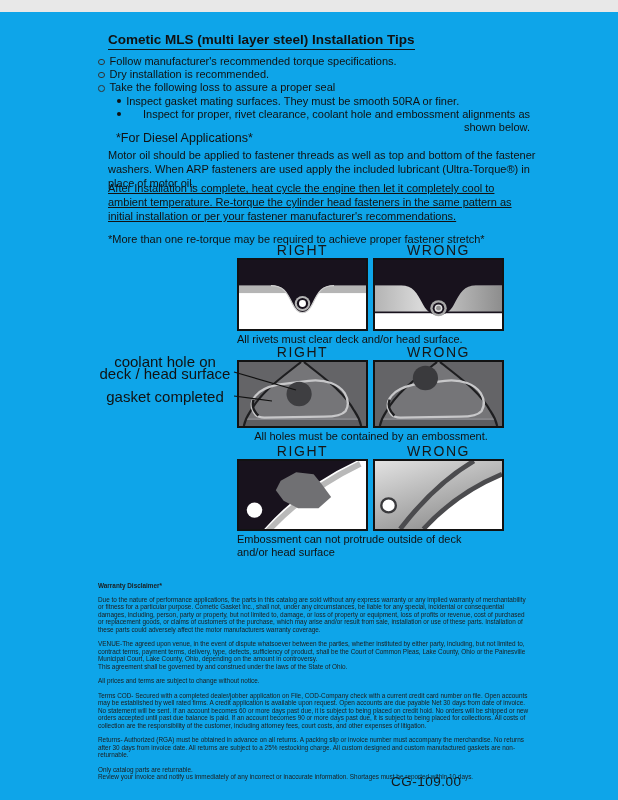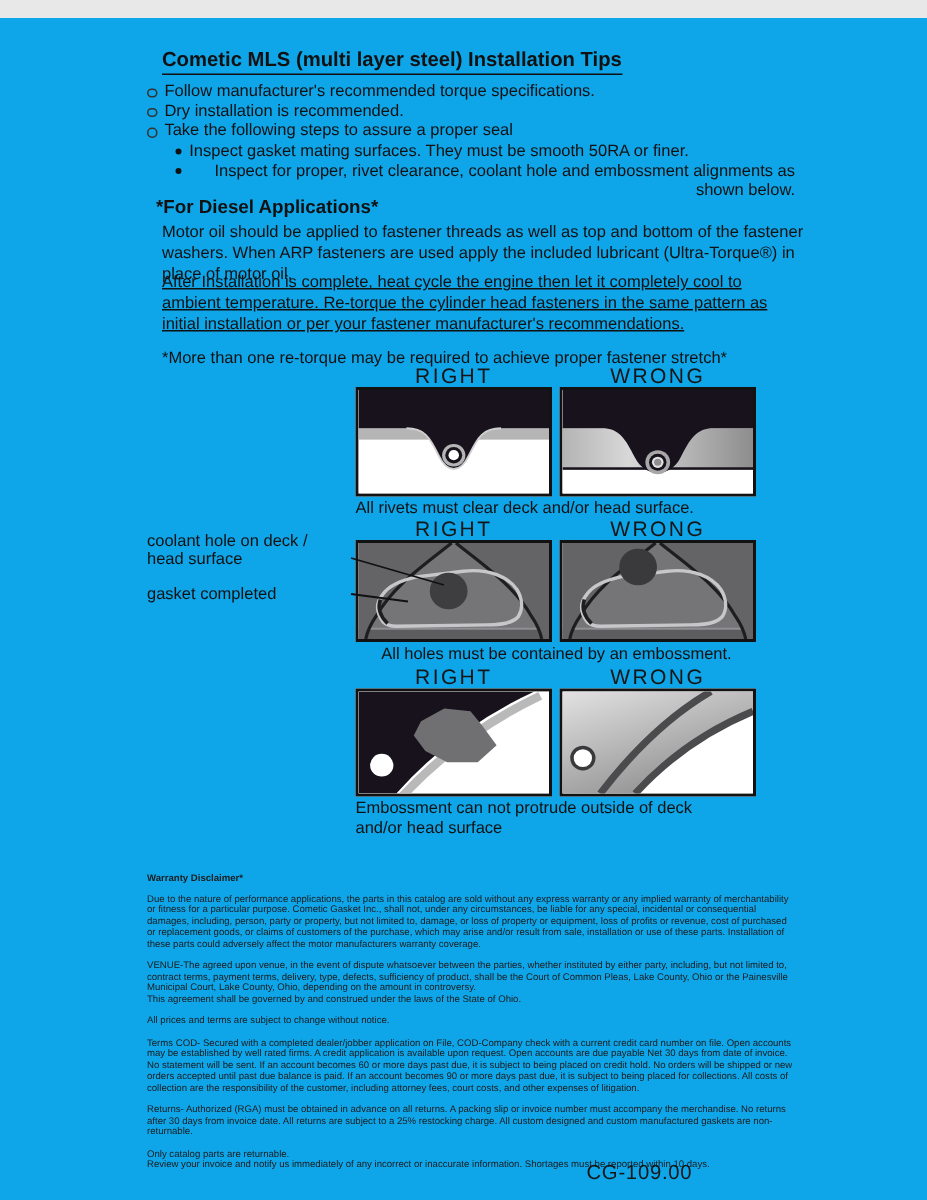--- a/index.html
+++ b/index.html
@@ -11,41 +11,41 @@
   .abs{position:absolute;}
   .title{
     left:108px;top:20px;font-size:13.5px;font-weight:bold;
     border-bottom:1.6px solid #111;padding-bottom:2px;white-space:nowrap;
   }
   .bullets{left:98px;top:43px;width:432px;font-size:11px;}
   .b-row{display:flex;gap:5px;line-height:13.2px;text-align:right;}
   .b-row.sub{margin-left:19px;}
   .b-circ{flex:0 0 auto;width:4.6px;height:4.6px;border:1.1px solid #333;border-radius:50%;margin-top:3.6px;}
   .b-dot{flex:0 0 auto;width:4.2px;height:4.2px;background:#111;border-radius:50%;margin-top:4.2px;}
-  .diesel-head{left:104px;top:119px;font-size:12.5px;font-weight:bold;}
+  .diesel-head{left:116px;top:119px;font-size:12.5px;font-weight:normal;}
   .body-p{position:absolute;left:108px;width:428px;font-size:11px;line-height:14px;margin:0;}
   .p1{top:136px;}
   .p2{top:169px;text-decoration:underline;}
   .p3{top:220px;}
   .diag-section{position:absolute;left:237px;width:268px;}
   .s1{top:231px;}
   .s2{top:333px;}
   .s3{top:432px;}
   .diag-pair{display:flex;gap:5px;}
   .diag-col{width:131px;}
   .diag-label{font-size:14px;letter-spacing:1.6px;text-align:center;height:15px;line-height:14px;color:#161616;}
   .diag-box{width:131px;border:2px solid #121212;box-sizing:border-box;background:#fff;font-size:0;}
   .h73{height:73px;}
   .h68{height:68px;}
   .h72{height:72px;}
   .diag-box svg{display:block;width:100%;height:100%;}
   .diag-caption{font-size:11px;line-height:13px;margin-top:2px;color:#111;}
   .cap-center{text-align:center;width:268px;}
   .cap-narrow{width:238px;}
-  .side-labels{left:98px;top:344px;width:134px;text-align:left;font-size:11px;line-height:11.5px;color:#111;}
+  .side-labels{left:98px;top:344px;width:134px;text-align:center;font-size:15px;line-height:11.5px;color:#111;}
   .side-labels .lbl2{margin-top:12px;}
   .leader-overlay{left:98px;top:332px;width:300px;height:90px;pointer-events:none;}
   .disclaimer{left:98px;top:570px;width:433px;font-size:6.4px;line-height:7.5px;color:#1c1c1c;}
   .wd-head{font-weight:bold;margin:0 0 6px 0;}
   .wp{margin:0 0 7px 0;}
   .wp.tight{margin:0;}
   .page-code{left:391px;top:762px;font-size:13.5px;letter-spacing:0.5px;color:#161616;}
 </style>
 </head>
 <body>
@@ -58,21 +58,21 @@
     <div class="b-row">
       <span class="b-circ"></span>
       <span>Follow manufacturer's recommended torque specifications.</span>
     </div>
     <div class="b-row">
       <span class="b-circ"></span>
       <span>Dry installation is recommended.</span>
     </div>
     <div class="b-row">
       <span class="b-circ"></span>
-      <span>Take the following steps to assure a proper seal</span>
+      <span>Take the following loss to assure a proper seal</span>
     </div>
     <div class="b-row sub">
       <span class="b-dot"></span>
       <span>Inspect gasket mating surfaces.  They must be smooth 50RA or finer.</span>
     </div>
     <div class="b-row sub">
       <span class="b-dot"></span>
       <span>Inspect for proper, rivet clearance, coolant hole and embossment alignments as shown below.</span>
     </div>
   </div>

